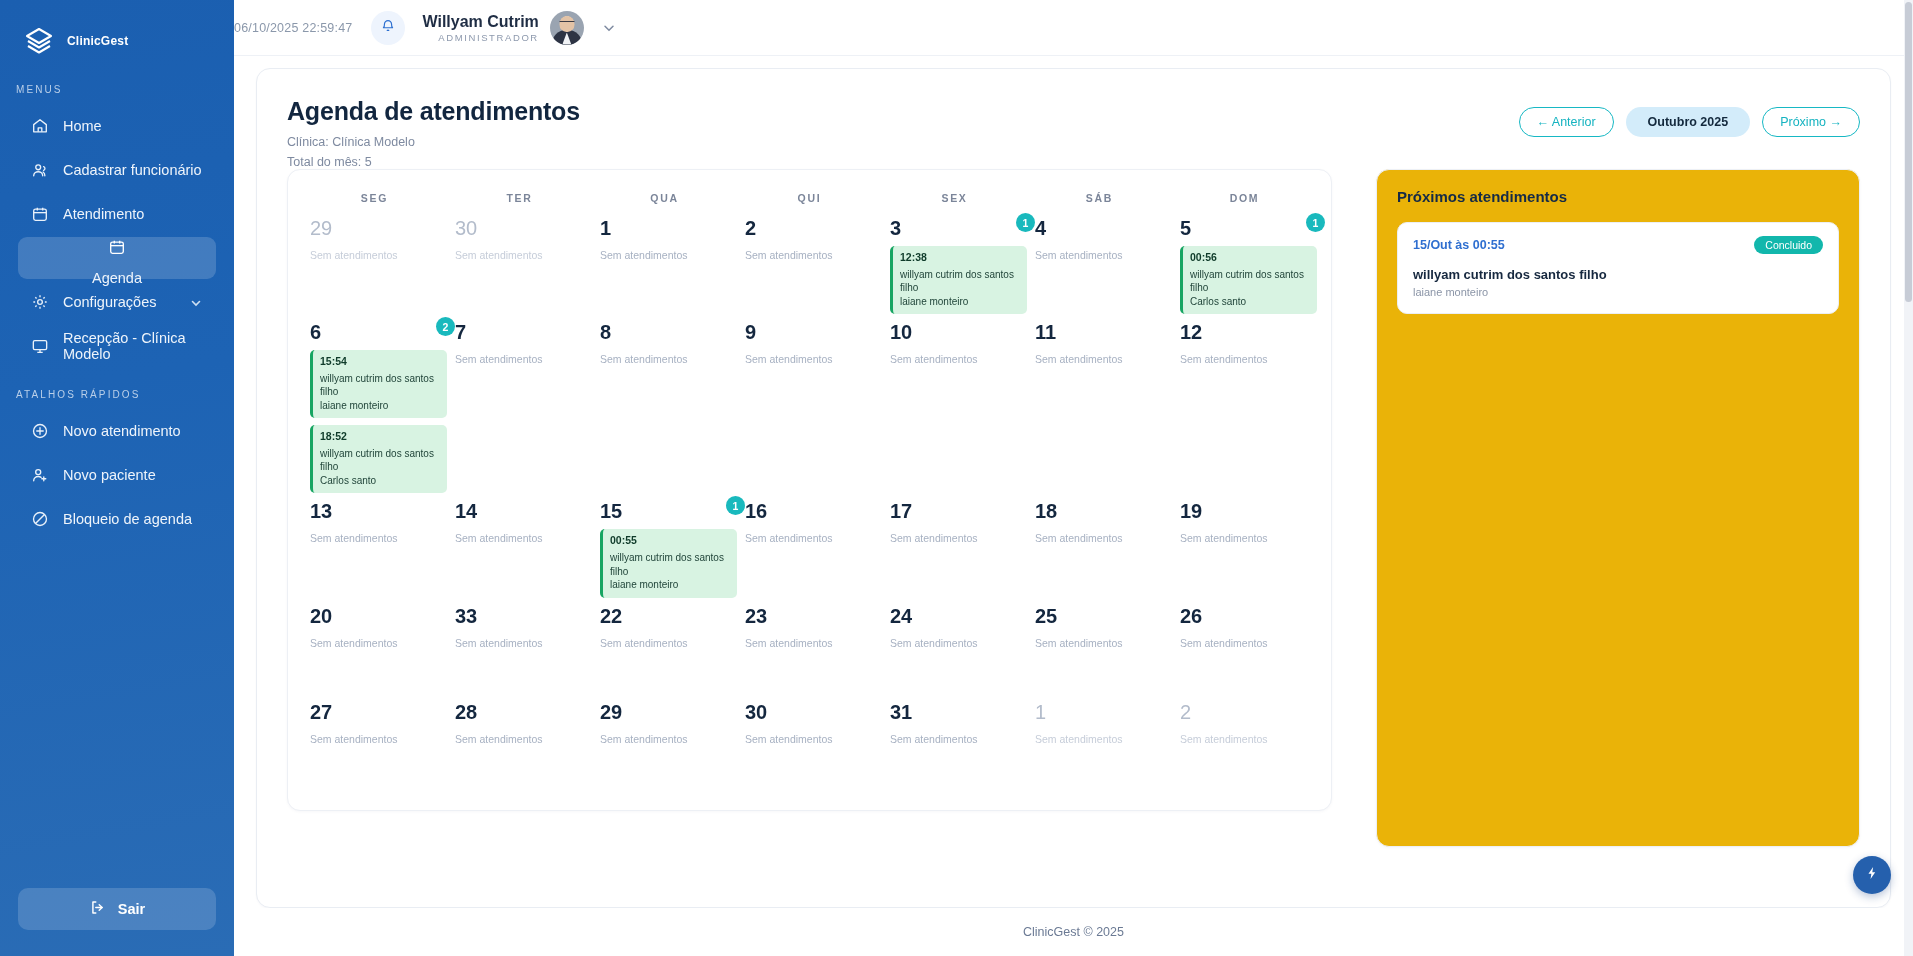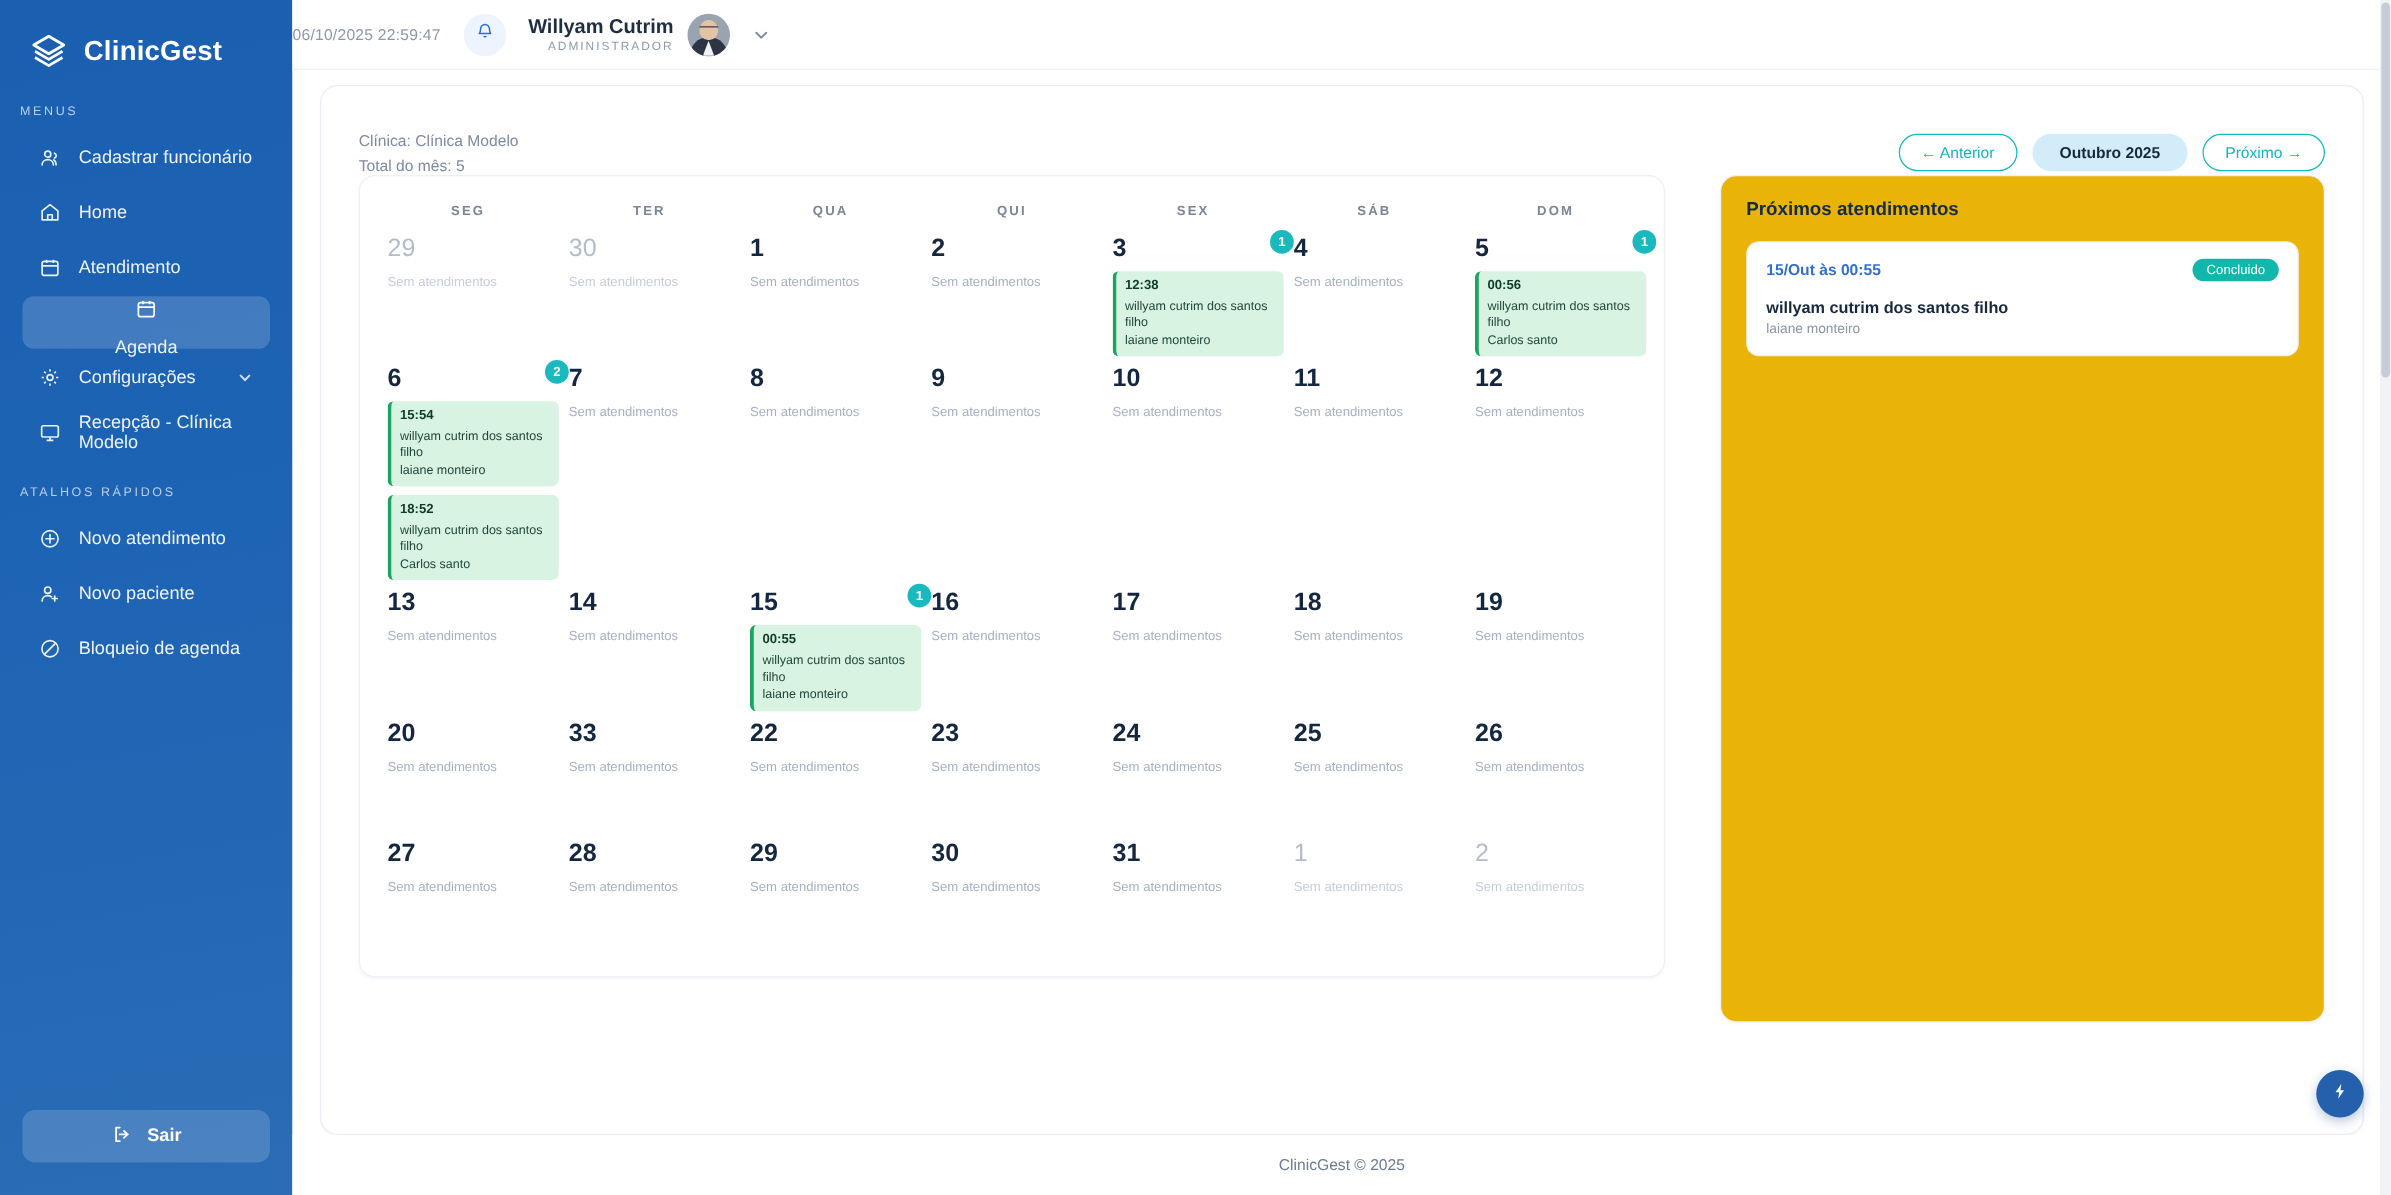--- a/index.html
+++ b/index.html
@@ -13,21 +13,21 @@
 
   
   .sidebar {
     width: 234px; height: 956px; flex: 0 0 234px;
     background: linear-gradient(170deg, #1b5fb0 0%, #1d63b4 40%, #2a6cb5 100%);
     color: #ffffff; position: relative;
     display: flex; flex-direction: column;
   }
   .brand { display: flex; align-items: center; gap: 11px; padding: 20px 0 0 22px; height: 62px; }
   .brand-logo { width: 34px; height: 34px; flex: 0 0 34px; position: relative; }
-  .brand-name { font-size: 22px; font-weight: bold; letter-spacing: .2px; color: #fff; }
+  .brand-name { font-size: 12px; font-weight: bold; letter-spacing: .2px; color: #fff; }
 
   .side-section-label {
     font-size: 10px; letter-spacing: 2.1px; color: #b9cfe9;
     padding: 22px 0 10px 16px; text-transform: uppercase;
   }
   .side-list { display: flex; flex-direction: column; gap: 2px; padding: 0 18px; }
   .side-item {
     display: flex; align-items: center; gap: 14px;
     height: 42px; padding: 0 12px; border-radius: 9px;
     font-size: 14.5px; color: #eef4fb; cursor: pointer; position: relative;
@@ -189,38 +189,38 @@
         </svg>
       </span>
       <span class="brand-name">ClinicGest</span>
     </div>
 
     <div class="side-section-label">MENUS</div>
 
     <nav class="side-list">
       <div class="side-item">
         <span class="ico">
+          <svg viewBox="0 0 20 20" width="18" height="18" fill="none" stroke="#e9f1fa" stroke-width="1.5" stroke-linejoin="round">
+              <path d="M3 8.5 L10 3 L17 8.5 V16.5 H3 Z"></path>
+              <path d="M8 16.5 V12 H12 V16.5"></path>
+            </svg>
+        </span>
+        <span>Home</span>
+      </div>
+
+      <div class="side-item">
+        <span class="ico">
           <svg viewBox="0 0 20 20" width="18" height="18" fill="none" stroke="#e9f1fa" stroke-width="1.5" stroke-linecap="round">
               <circle cx="8" cy="7" r="2.7"></circle>
               <path d="M3 16.5c0-2.8 2.3-4.6 5-4.6s5 1.8 5 4.6"></path>
               <path d="M14 6.2a2.3 2.3 0 0 1 0 4.3"></path>
               <path d="M15.4 16.5c0-2.2-.8-3.6-2-4.3"></path>
             </svg>
         </span>
         <span>Cadastrar funcionário</span>
-      </div>
-
-      <div class="side-item">
-        <span class="ico">
-          <svg viewBox="0 0 20 20" width="18" height="18" fill="none" stroke="#e9f1fa" stroke-width="1.5" stroke-linejoin="round">
-              <path d="M3 8.5 L10 3 L17 8.5 V16.5 H3 Z"></path>
-              <path d="M8 16.5 V12 H12 V16.5"></path>
-            </svg>
-        </span>
-        <span>Home</span>
       </div>
 
       <div class="side-item">
         <span class="ico">
           <svg viewBox="0 0 20 20" width="18" height="18" fill="none" stroke="#e9f1fa" stroke-width="1.5" stroke-linejoin="round">
               <rect x="3" y="4.5" width="14" height="12.5" rx="2"></rect>
               <path d="M3 8.5h14"></path>
               <path d="M7 3v3M13 3v3"></path>
             </svg>
         </span>
@@ -340,20 +340,21 @@
             <path d="M3 5.2 L7 9.2 L11 5.2"></path>
           </svg>
       </span>
     </header>
 
     <div class="content-shell">
       <div class="page-card">
 
         <div class="page-head">
           <div>
+            <h1 class="page-title">Agenda de atendimentos</h1>
             <div class="page-sub">Clínica: Clínica Modelo</div>
             <div class="page-sub2">Total do mês: 5</div>
           </div>
           <div class="month-nav">
             <button class="btn-pill">← Anterior</button>
             <button class="btn-month">Outubro 2025</button>
             <button class="btn-pill">Próximo →</button>
           </div>
         </div>
 

